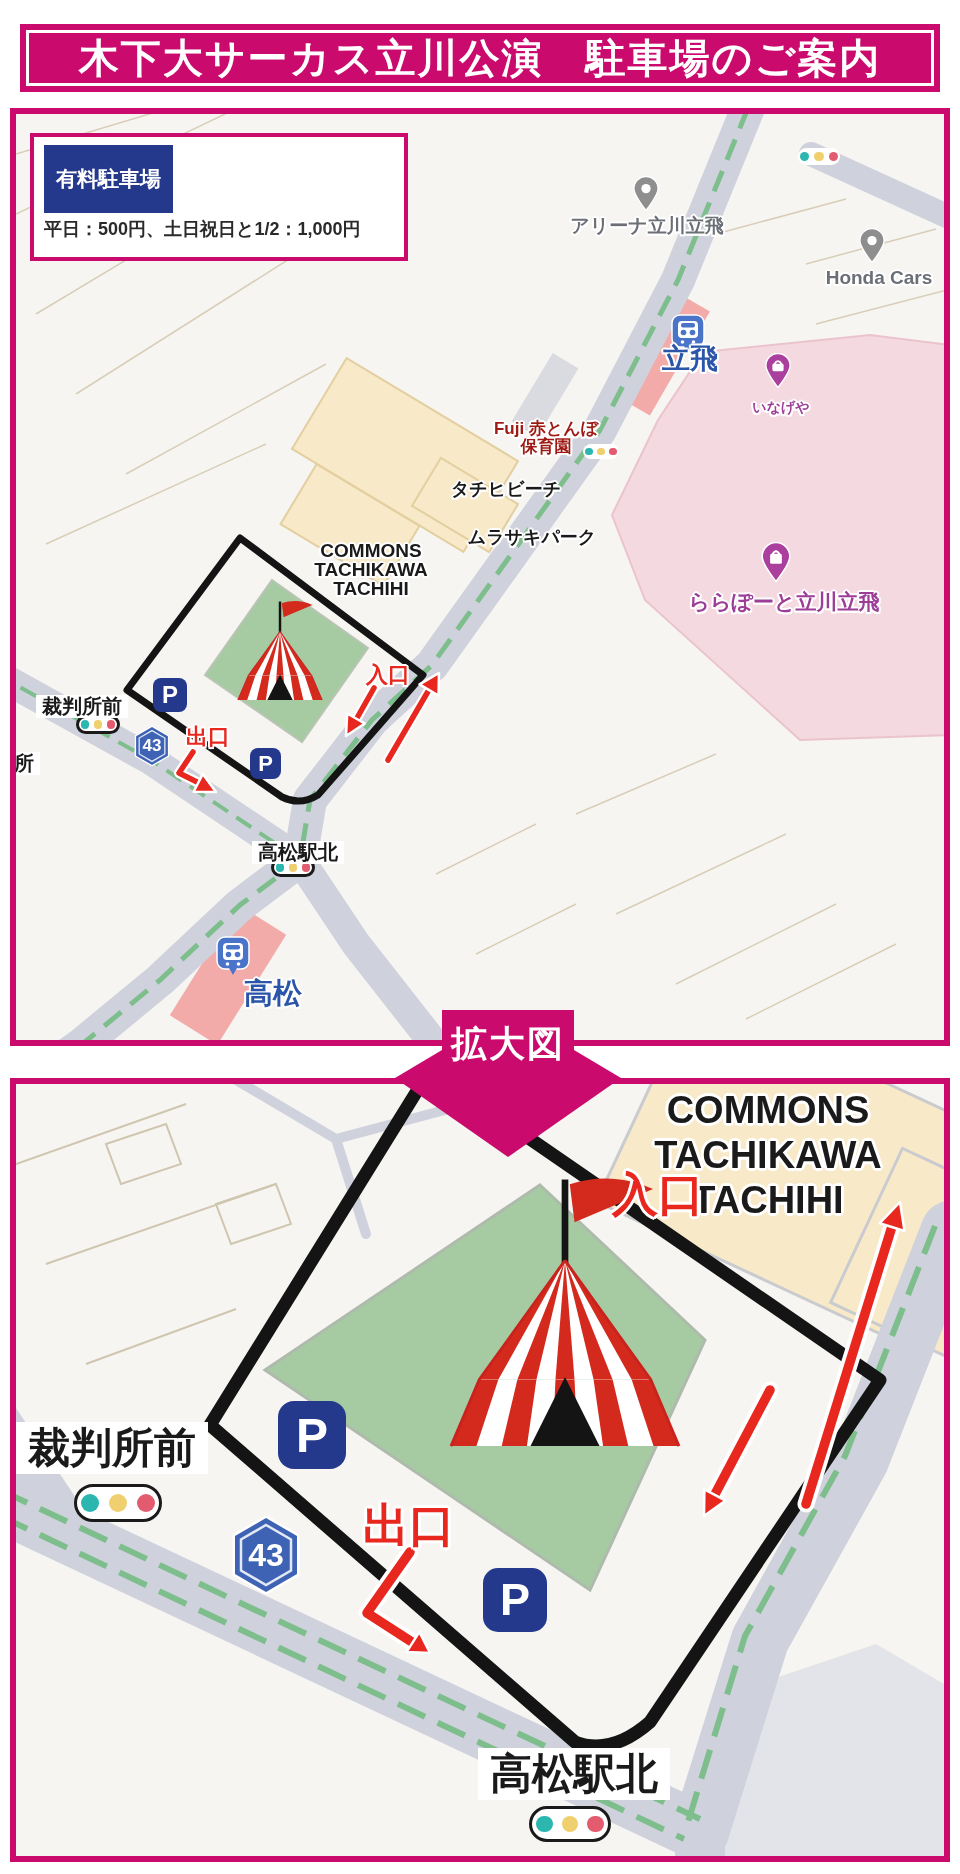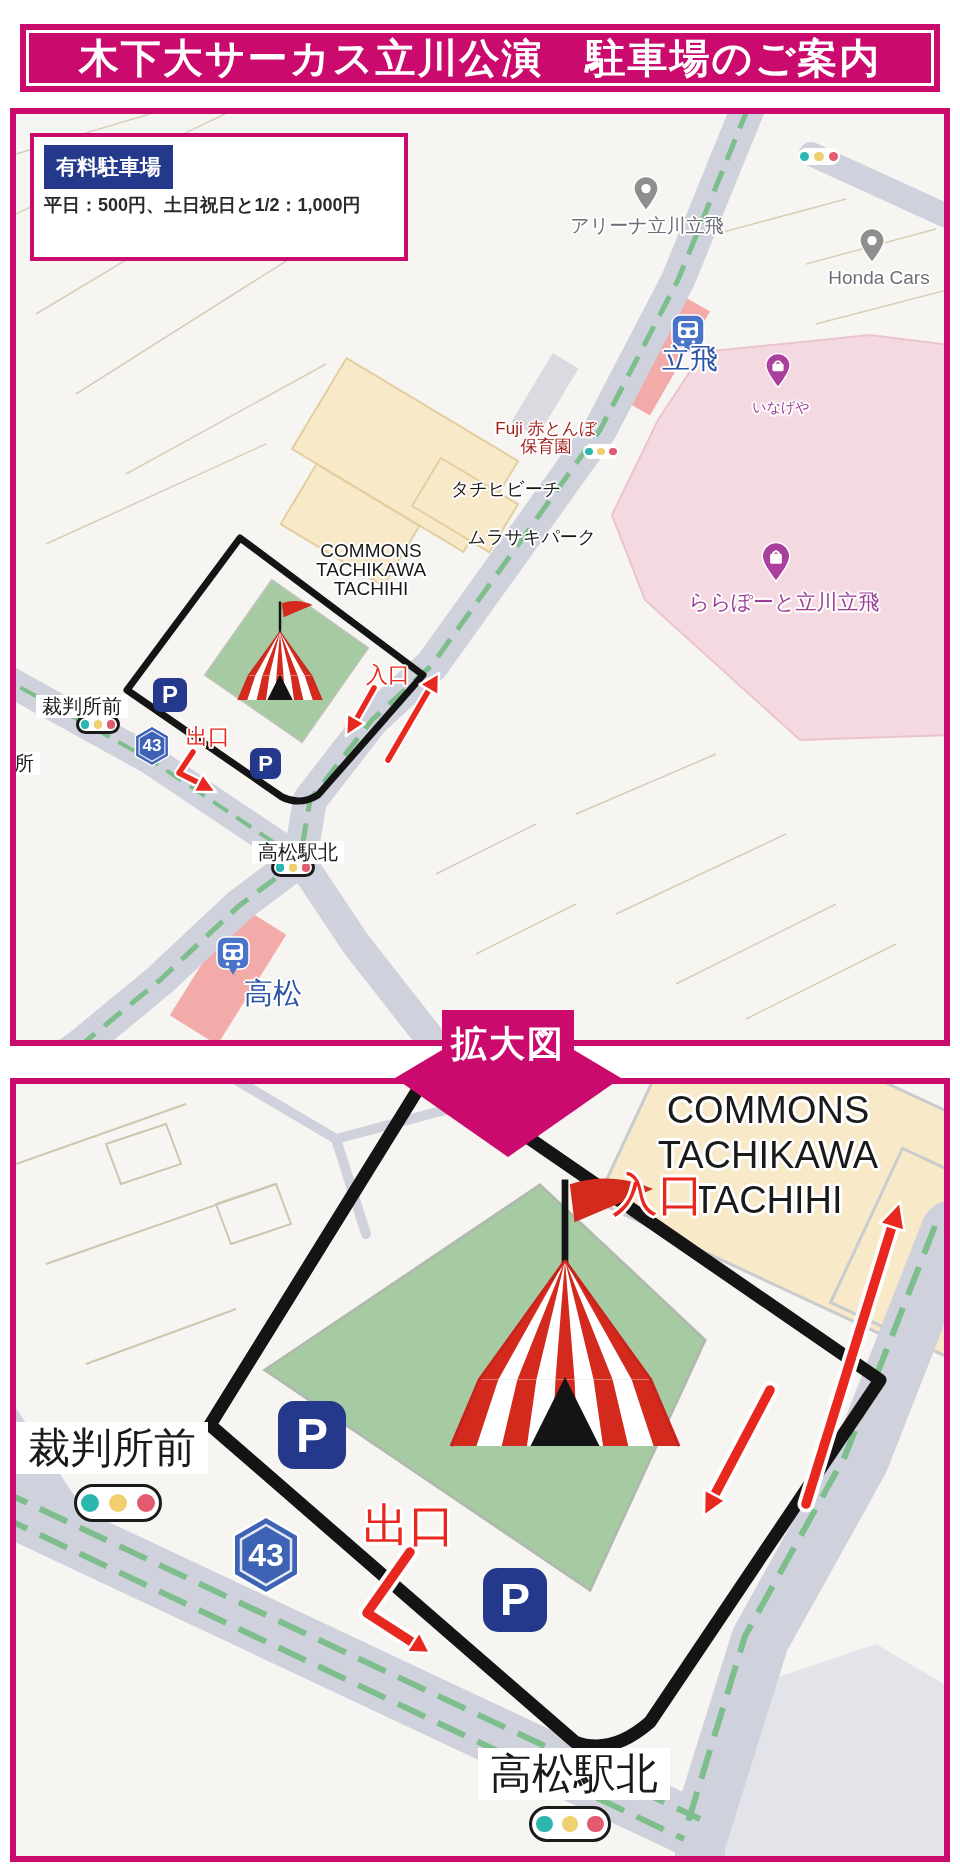--- a/index.html
+++ b/index.html
@@ -9,36 +9,36 @@
   .banner{position:absolute;left:20px;top:24px;width:920px;height:68px;background:#CB0A6E;}
   .banner-inner{position:absolute;left:6px;top:6px;right:6px;bottom:6px;border:3px solid #ffffff;
         display:flex;align-items:center;justify-content:center;}
   .banner-title{color:#ffffff;font-size:40px;font-weight:bold;letter-spacing:2px;white-space:nowrap;}
   
   .map{position:absolute;background:#F7F5F2;border:6px solid #CB0A6E;overflow:hidden;}
   .map-top{left:10px;top:108px;width:928px;height:926px;}
   .map-bottom{left:10px;top:1078px;width:928px;height:772px;}
   .map svg.canvas{position:absolute;left:0;top:0;}
   
-  .lbl{position:absolute;white-space:nowrap;font-weight:normal;line-height:1.05;}
+  .lbl{position:absolute;white-space:nowrap;font-weight:bold;line-height:1.05;}
   .ow{text-shadow:-2px 0 #fff,2px 0 #fff,0 -2px #fff,0 2px #fff,-1.5px -1.5px #fff,1.5px -1.5px #fff,-1.5px 1.5px #fff,1.5px 1.5px #fff;}
   .ow3{text-shadow:-3px 0 #fff,3px 0 #fff,0 -3px #fff,0 3px #fff,-2px -2px #fff,2px -2px #fff,-2px 2px #fff,2px 2px #fff;}
   .grey-lbl{color:#6B6F76;}
   .black-lbl{color:#1A1A1A;}
   .blue-lbl{color:#2B55A8;}
   .purple-lbl{color:#9C3E98;}
   .dred-lbl{color:#9E1B15;}
   .red-lbl{color:#E8281E;}
   .white-box{background:#ffffff;color:#1A1A1A;padding:1px 6px;margin-top:12px;}
   .centered{transform:translateX(-50%);}
   
   .fee-box{position:absolute;left:14px;top:19px;width:378px;height:128px;background:#ffffff;
         border:4px solid #CB0A6E;box-sizing:border-box;}
   .fee-badge{display:inline-block;margin:8px 0 0 10px;background:#24388C;color:#ffffff;
-        font-size:21px;font-weight:bold;padding:8px 12px;}
+        font-size:21px;font-weight:bold;padding:20px 12px;}
   .fee-line{margin:4px 0 0 10px;font-size:18px;font-weight:bold;color:#2A2A2A;}
   
   .ppin{position:absolute;background:#24388C;color:#ffffff;font-weight:bold;
         display:flex;align-items:center;justify-content:center;border-radius:20%;}
   
   .tlight{position:absolute;background:#ffffff;border-radius:999px;display:flex;
         align-items:center;justify-content:center;gap:12%;}
   .tlight.outlined{border:3px solid #1A1A1A;box-sizing:border-box;}
   .tlight span{display:block;border-radius:50%;width:22%;padding-top:22%;}
   .dot-teal{background:#2CB6B0;} .dot-yel{background:#EFCF6E;} .dot-red{background:#E25B6E;}

